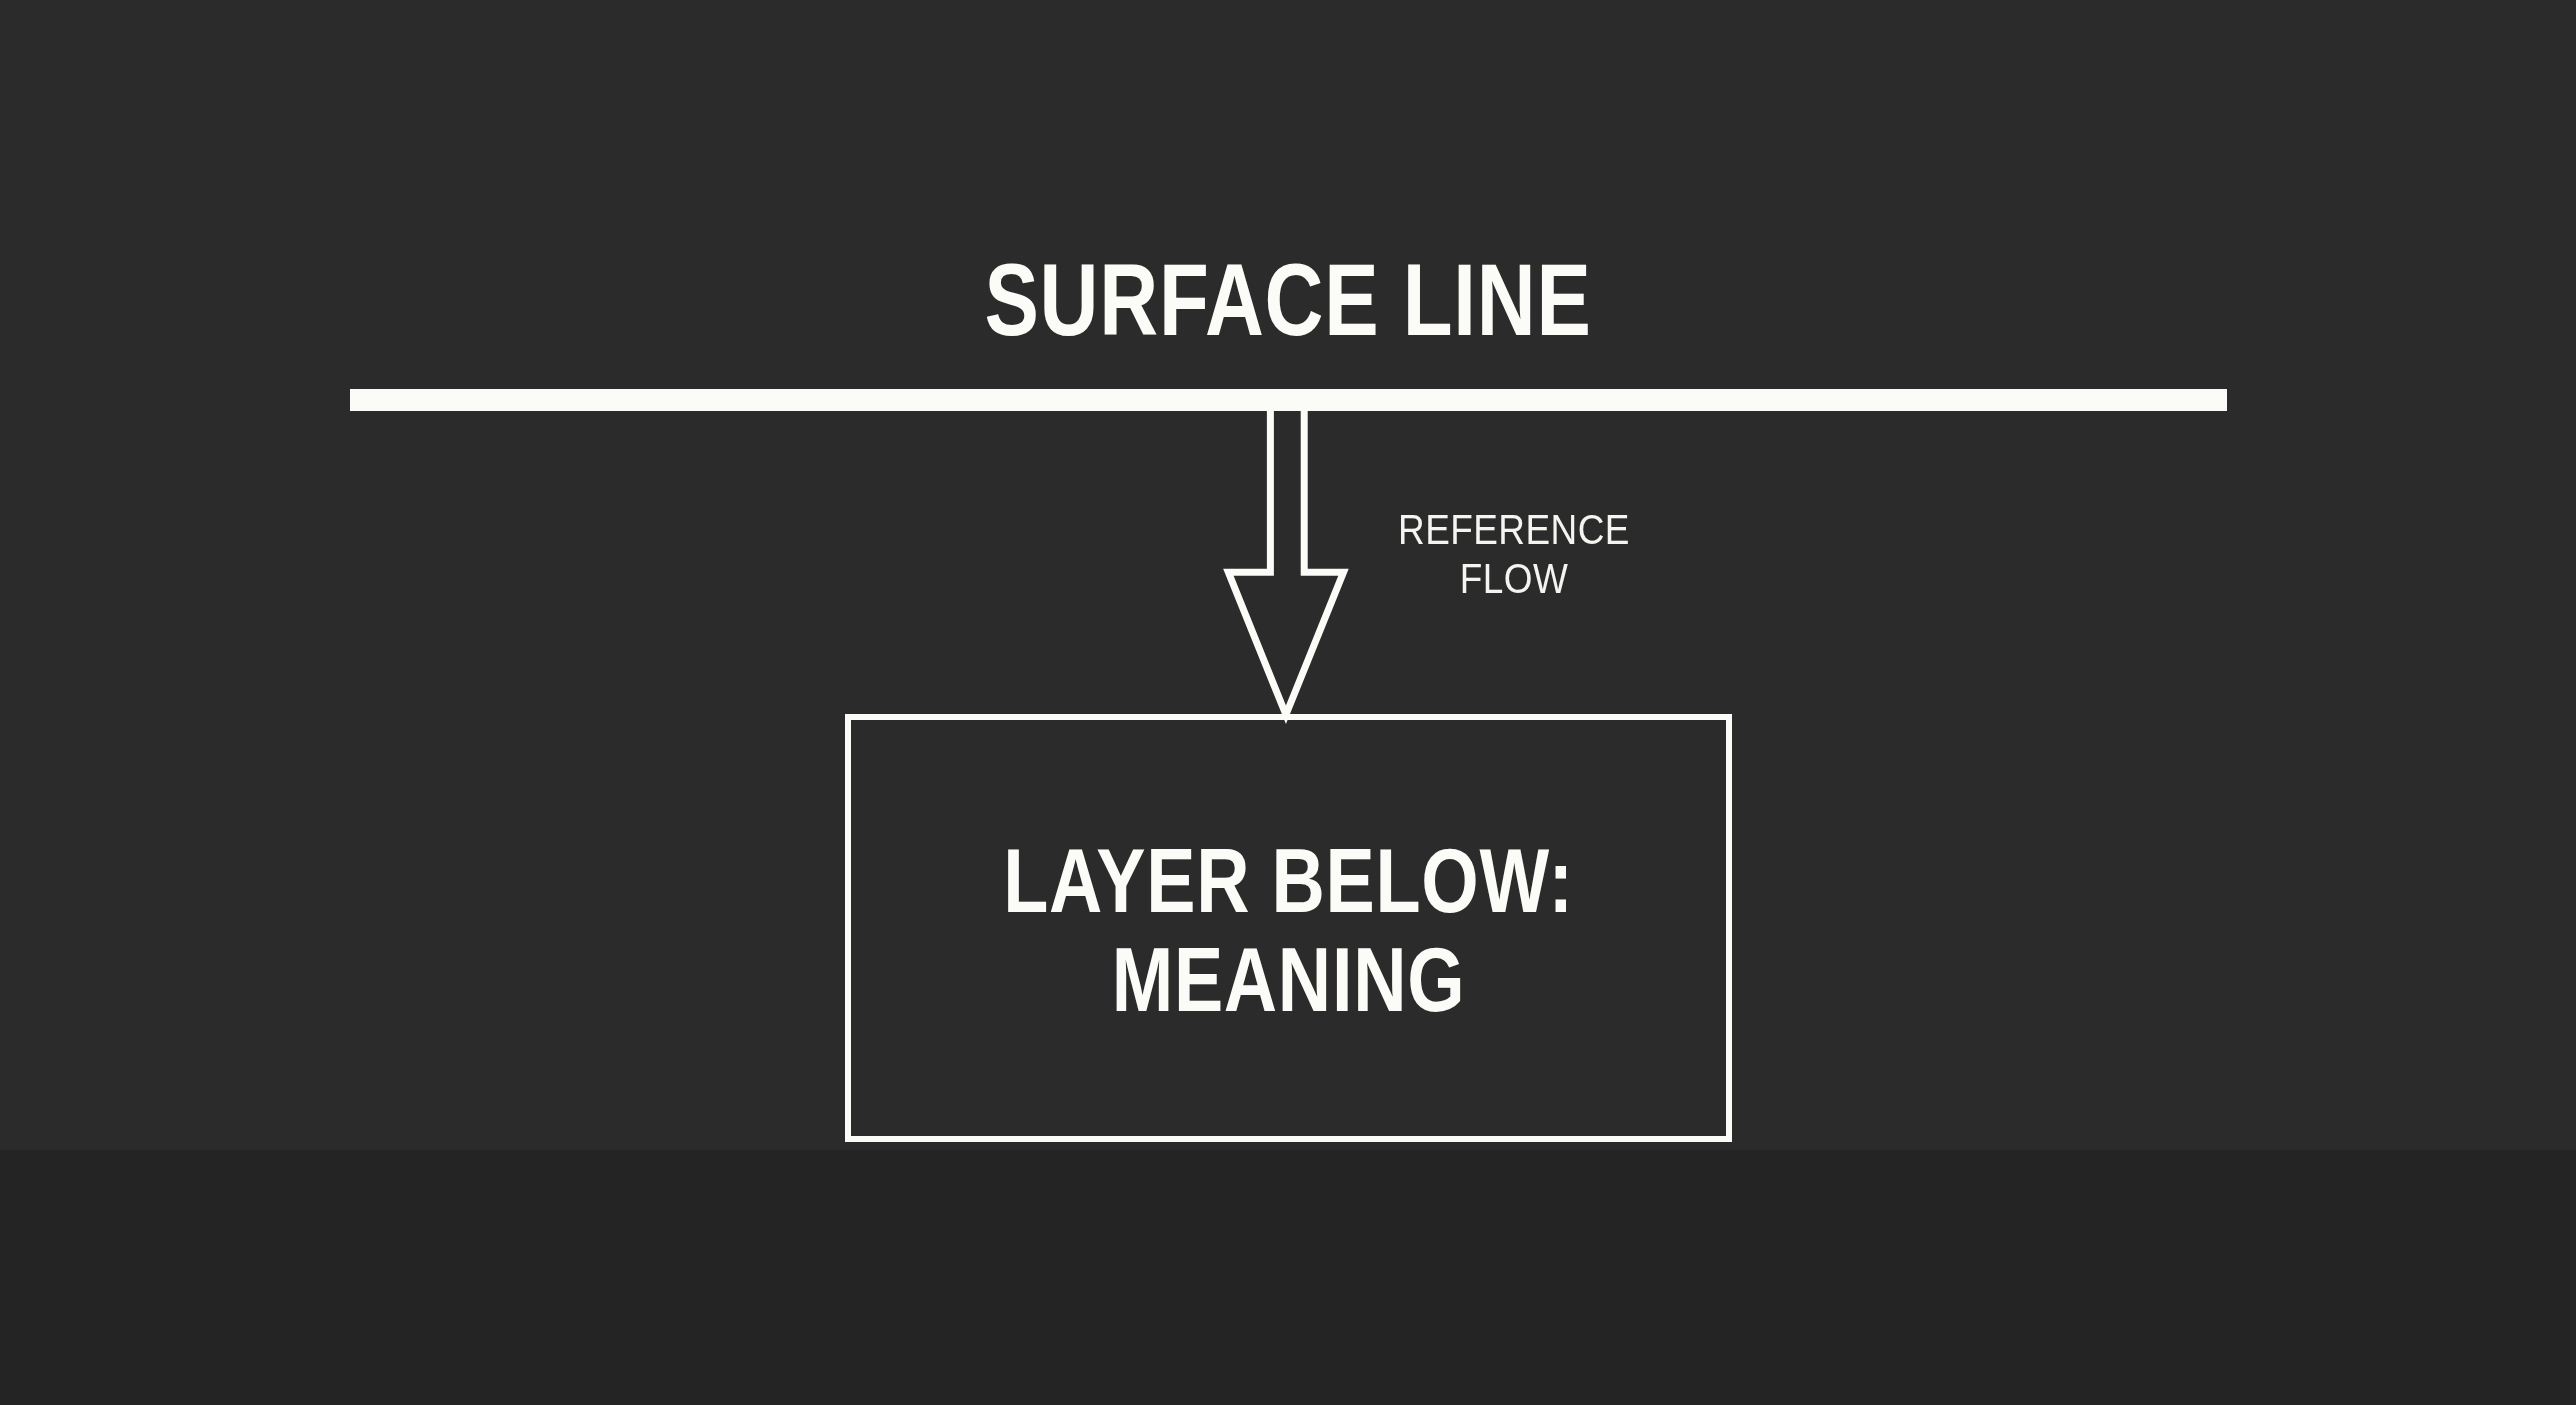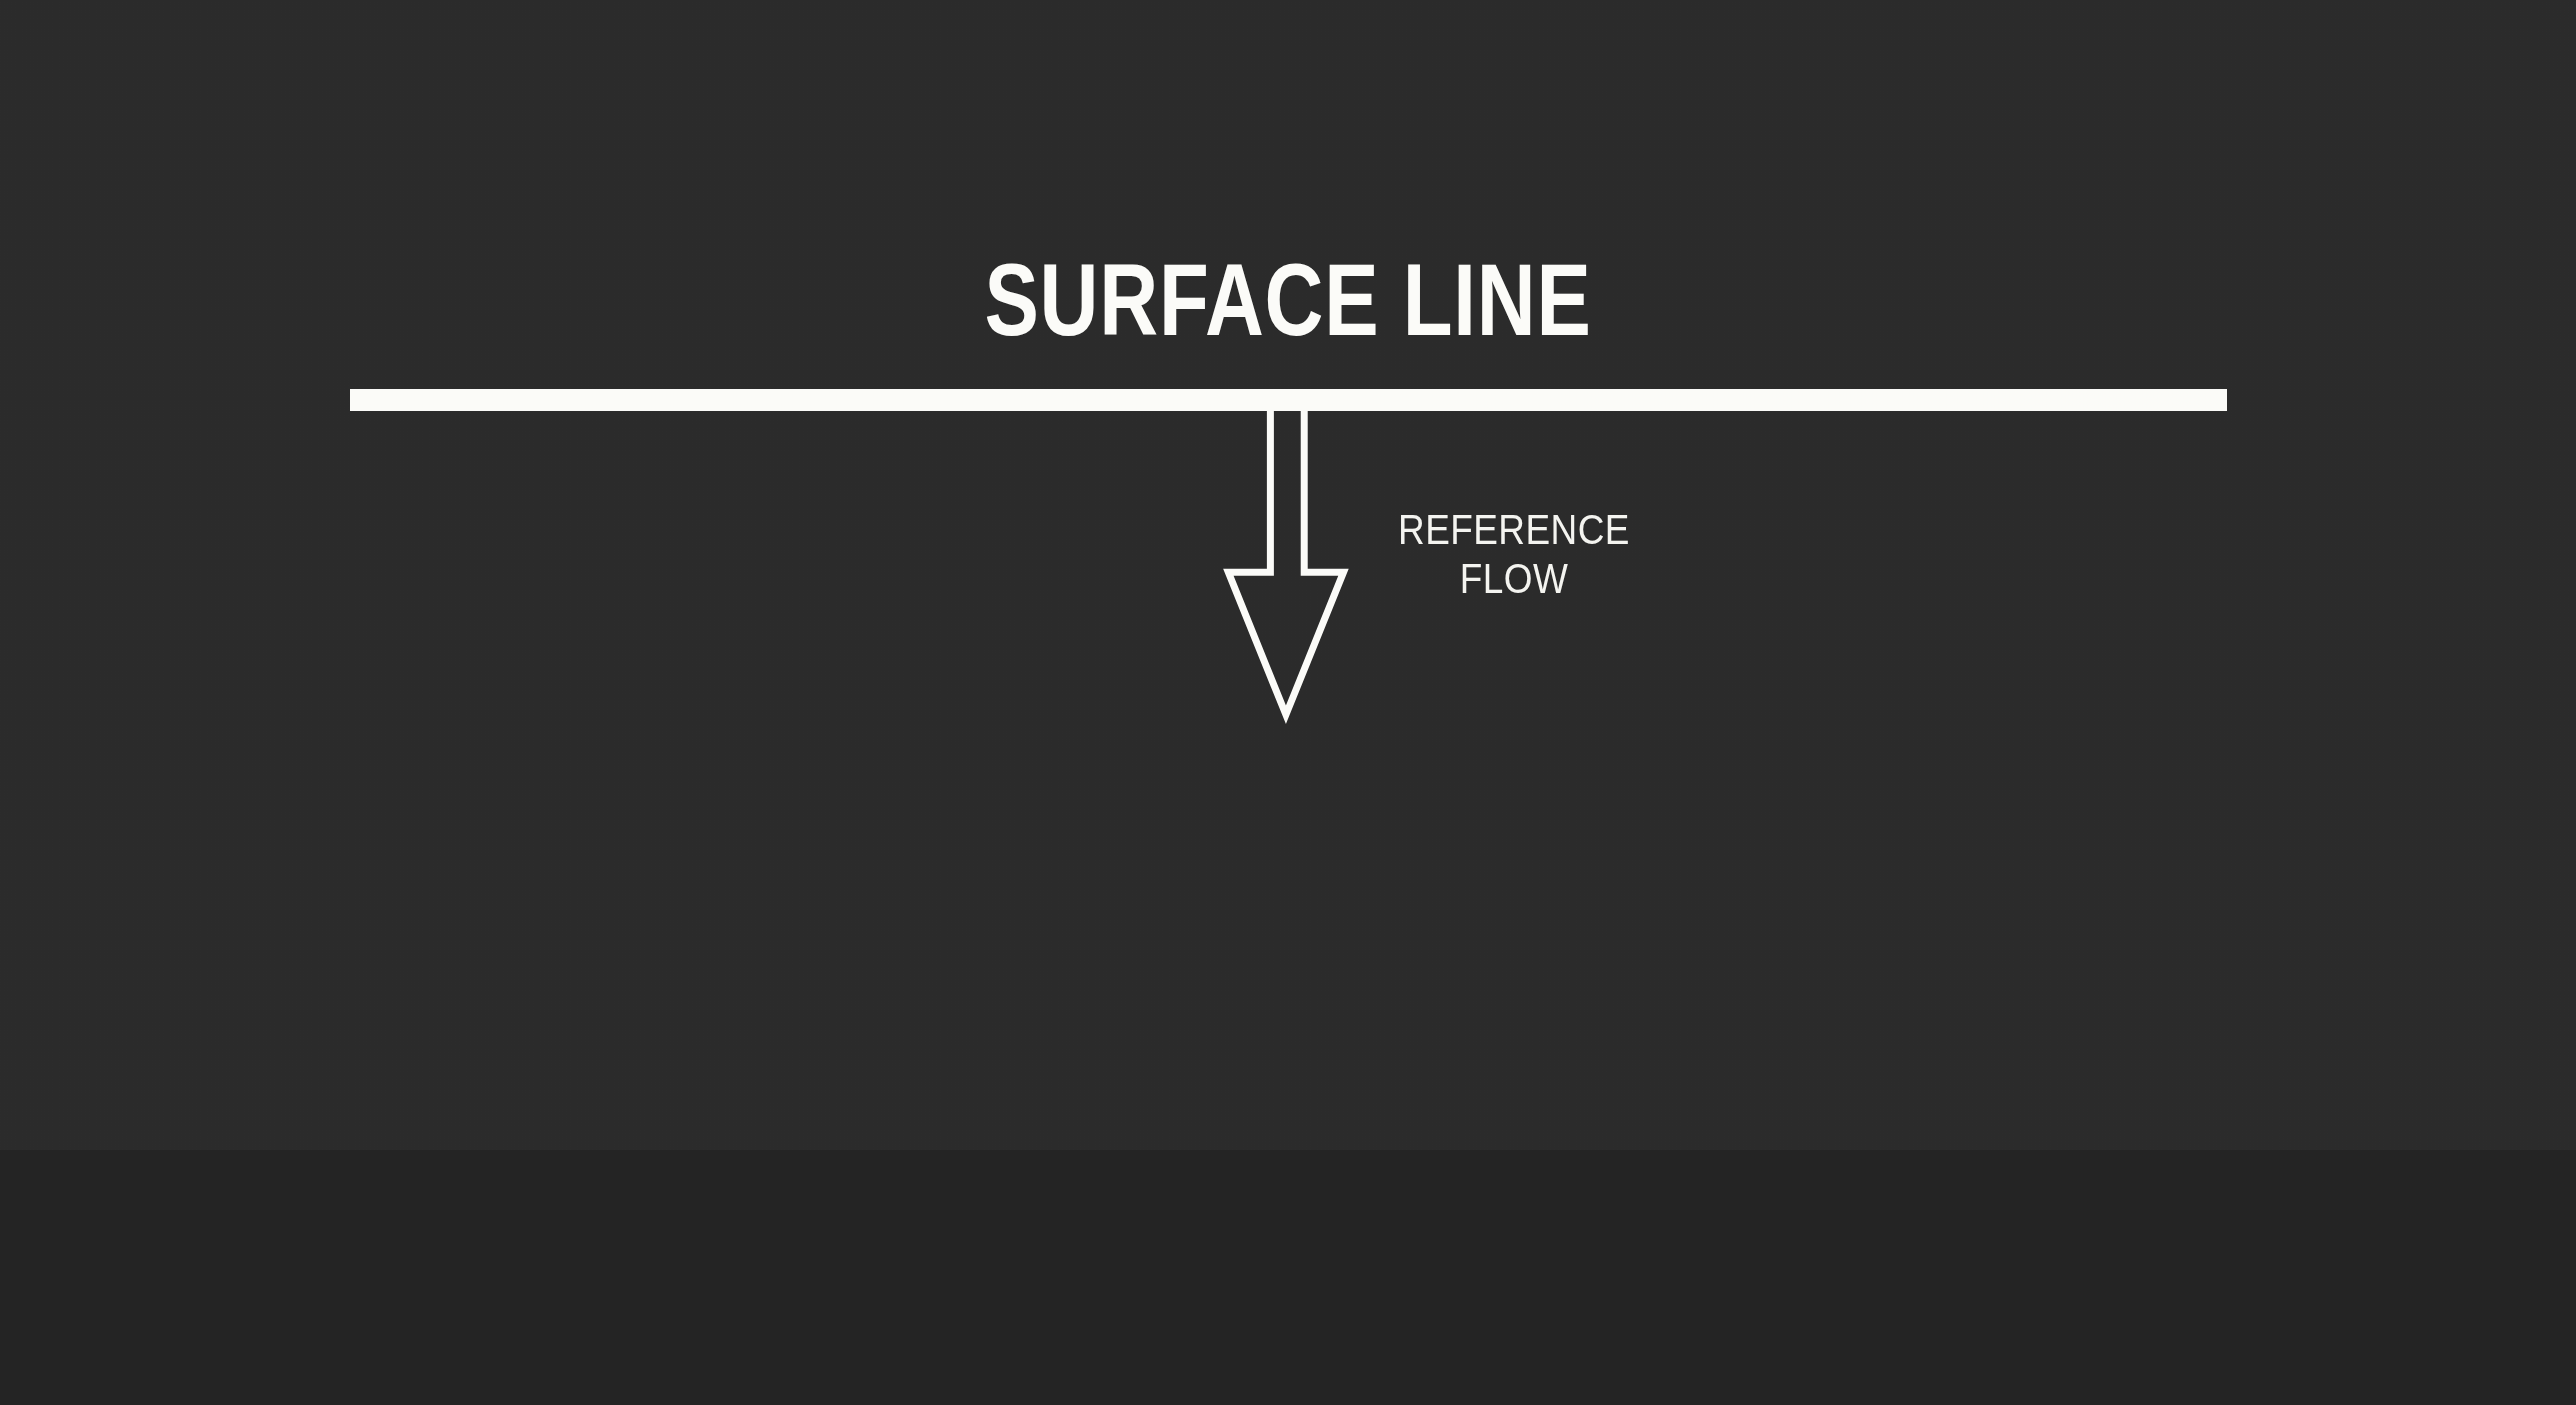--- a/index.html
+++ b/index.html
@@ -133,15 +133,21 @@
              L 148 185
              L 105 185
              L 105 2" fill="none" stroke="#fbfbf8" stroke-width="7" stroke-linejoin="miter" stroke-linecap="butt" vector-effect="non-scaling-stroke"></path>
   </svg>
 
   <div class="reference-flow">
     <div>REFERENCE</div>
     <div>FLOW</div>
   </div>
 
+  <div class="layer-box">
+    <div class="layer-box-label">
+      <span class="ln">LAYER BELOW:</span>
+      <span class="ln">MEANING</span>
+    </div>
+  </div>
 
 </div>
 
 
 </body></html>

